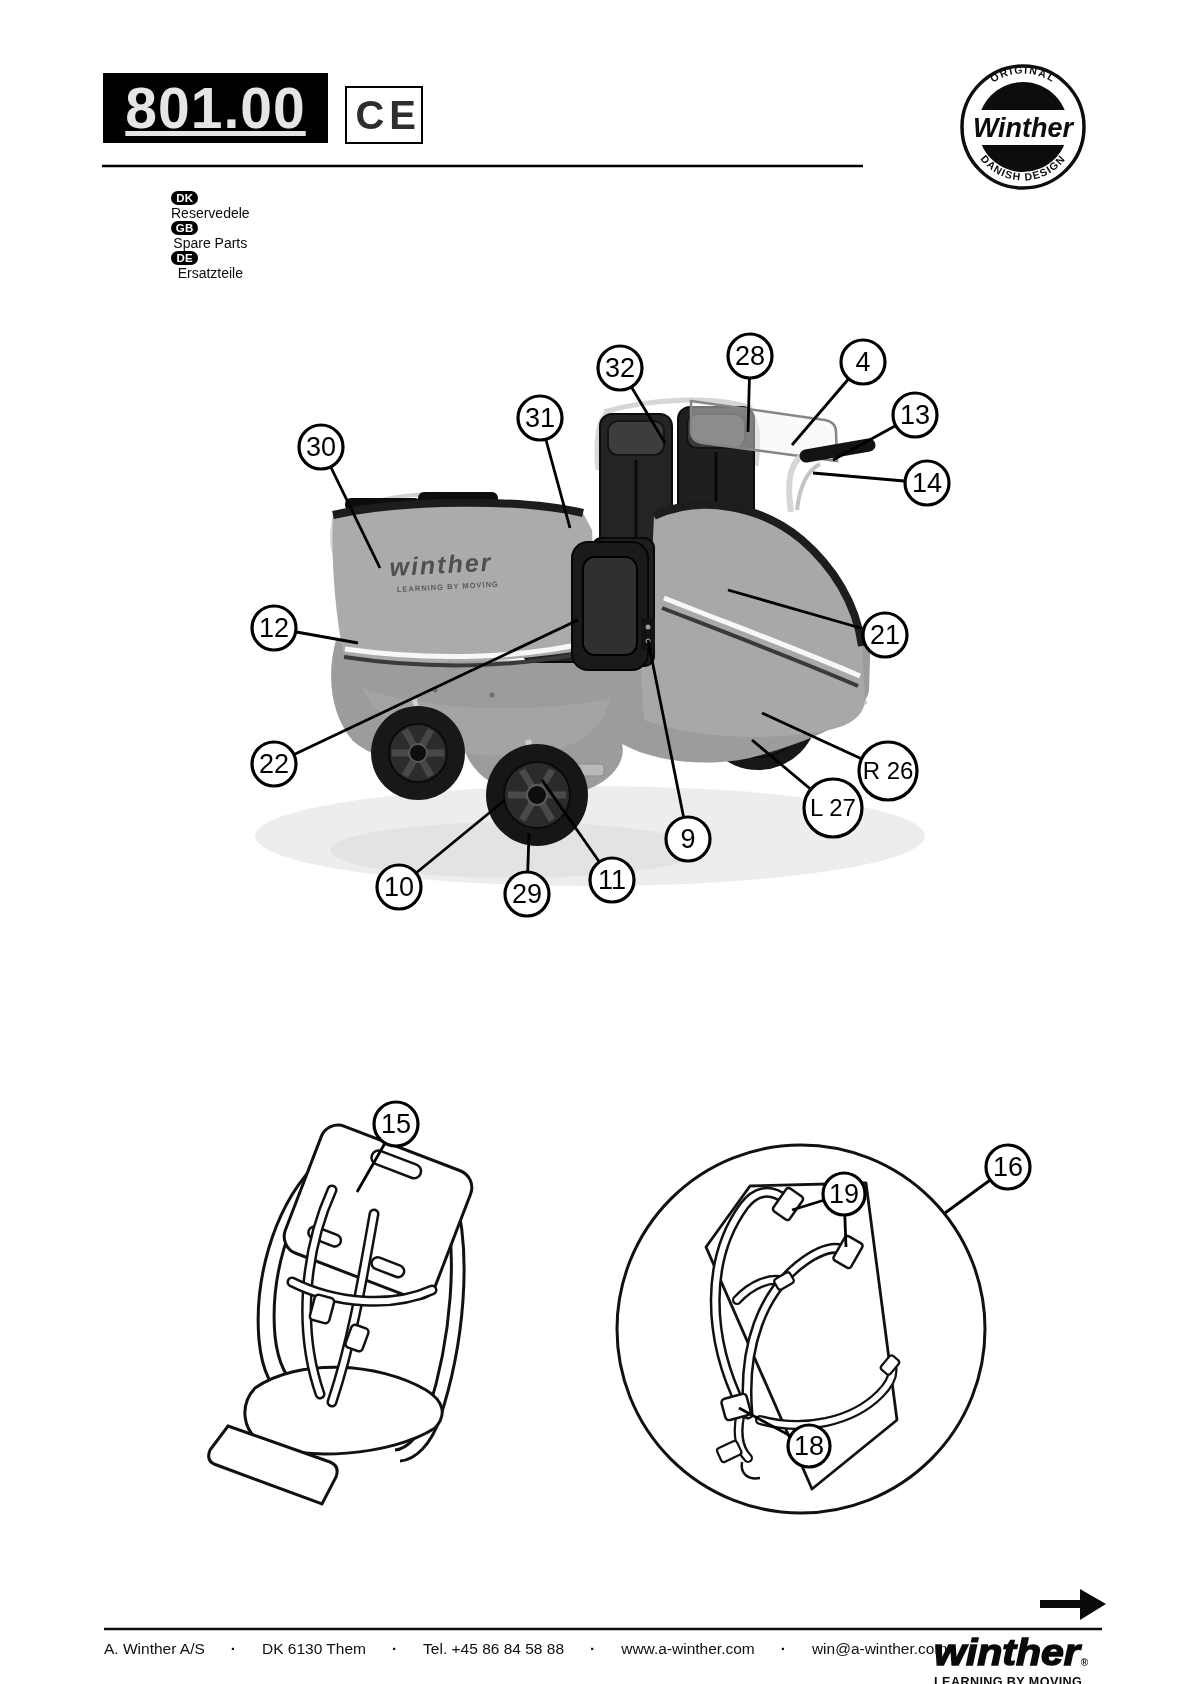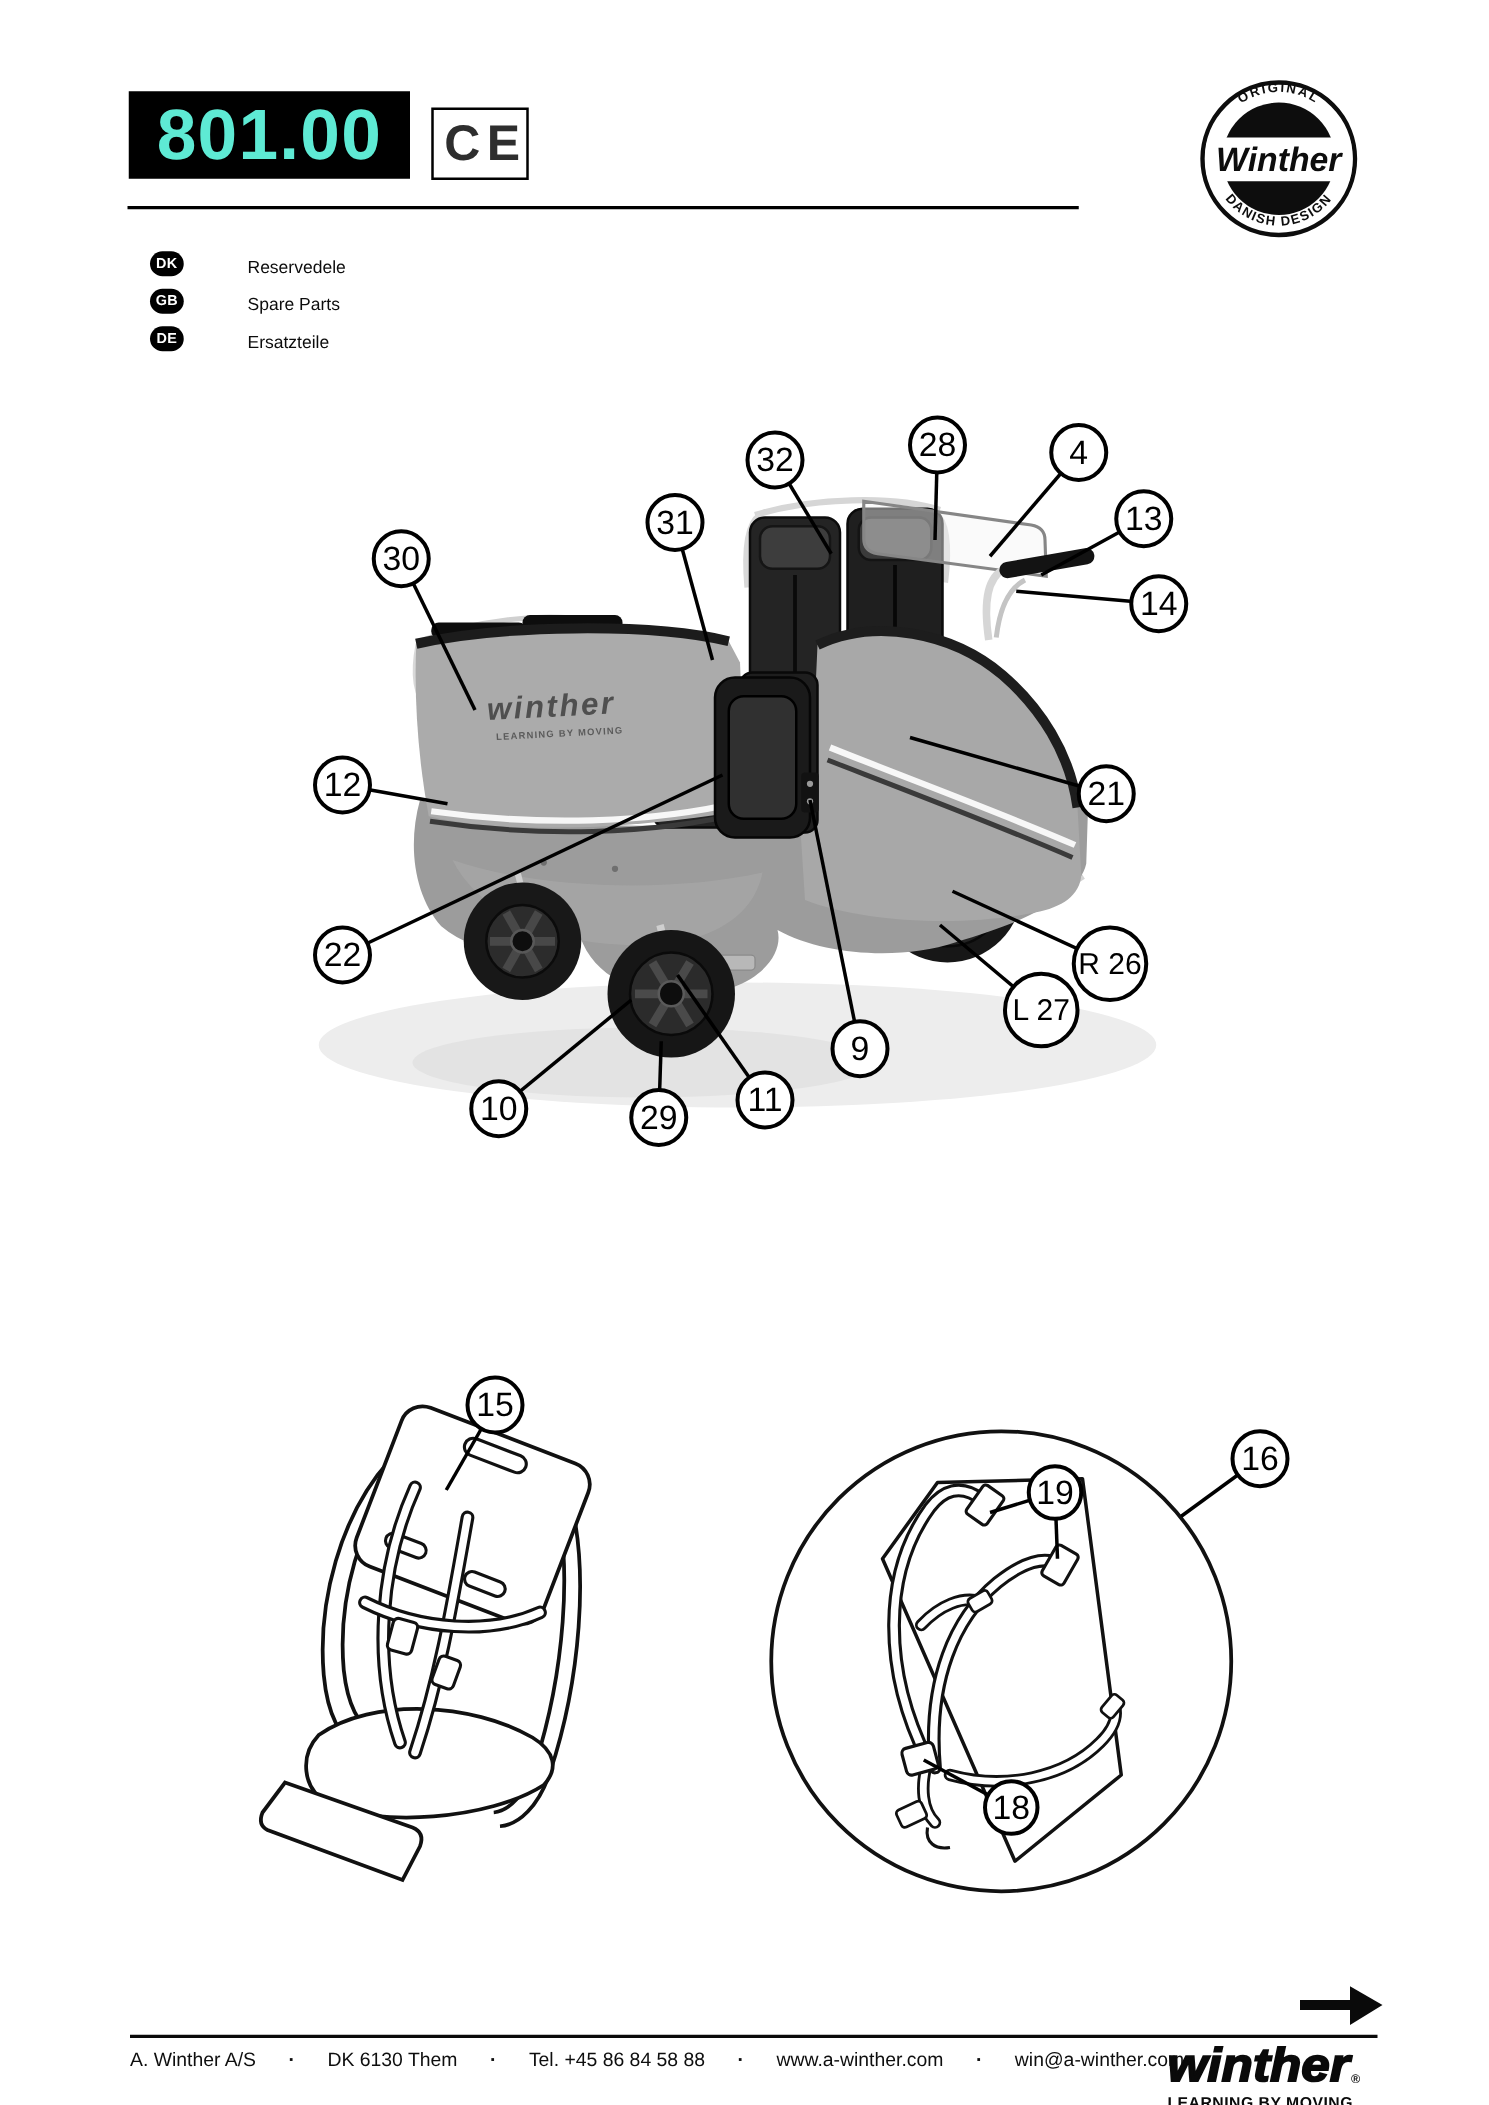--- a/index.html
+++ b/index.html
@@ -1,24 +1,24 @@
 <!DOCTYPE html>
 <html><head>
 <meta charset="utf-8">
 <style>
   html,body{margin:0;padding:0;background:#fff;}
   body{width:1191px;height:1684px;position:relative;font-family:"Liberation Sans",sans-serif;color:#111;overflow:hidden;}
   .abs{position:absolute;}
-  .partbox{left:103px;top:73px;width:225px;height:70px;background:#000;color:#5eead4;
-    font-size:57px;font-weight:bold;display:flex;align-items:center;justify-content:center;letter-spacing:1px;}
+  .partbox{left:103px;top:73px;width:225px;height:70px;background:#000;color:#e5e5e5;
+    font-size:57px;font-weight:bold;display:flex;align-items:center;justify-content:center;letter-spacing:1px;text-decoration:underline;}
   .cebox{left:345px;top:86px;width:78px;height:58px;border:2px solid #000;box-sizing:border-box;
     display:flex;align-items:center;justify-content:flex-end;font-size:40px;font-weight:bold;
     color:#2e2e2e;letter-spacing:5px;padding-left:4px;}
   .langs{left:120px;top:191px;}
-  .langrow{display:flex;align-items:flex-end;height:30px;}
+  .langrow{display:flex;align-items:center;height:30px;flex-direction:column;}
   .badge{width:27px;height:20px;background:#000;border-radius:11px;color:#fff;
     font-size:11.5px;font-weight:bold;display:flex;align-items:center;justify-content:center;letter-spacing:.3px;}
   .langlabel{margin-left:51px;font-size:14px;color:#0c0c0c;}
   .footrow{left:104px;top:1640px;width:850px;display:flex;align-items:center;font-size:15.5px;color:#0e0e0e;white-space:nowrap;}
   .sep{margin:0 26px;font-weight:bold;}
   .footlogo{left:934px;top:1632px;width:190px;line-height:1;}
   .footlogo .wordmark{font-size:41px;font-weight:bold;font-style:italic;letter-spacing:0px;color:#0a0a0a;
     -webkit-text-stroke:1.6px #0a0a0a;display:inline-block;transform:scaleY(.92);}
   .footlogo .reg{font-size:10px;font-weight:bold;vertical-align:baseline;margin-left:1px;}
   .footlogo .tagline{font-size:12.6px;font-weight:bold;letter-spacing:.4px;color:#0a0a0a;margin-top:3px;}

